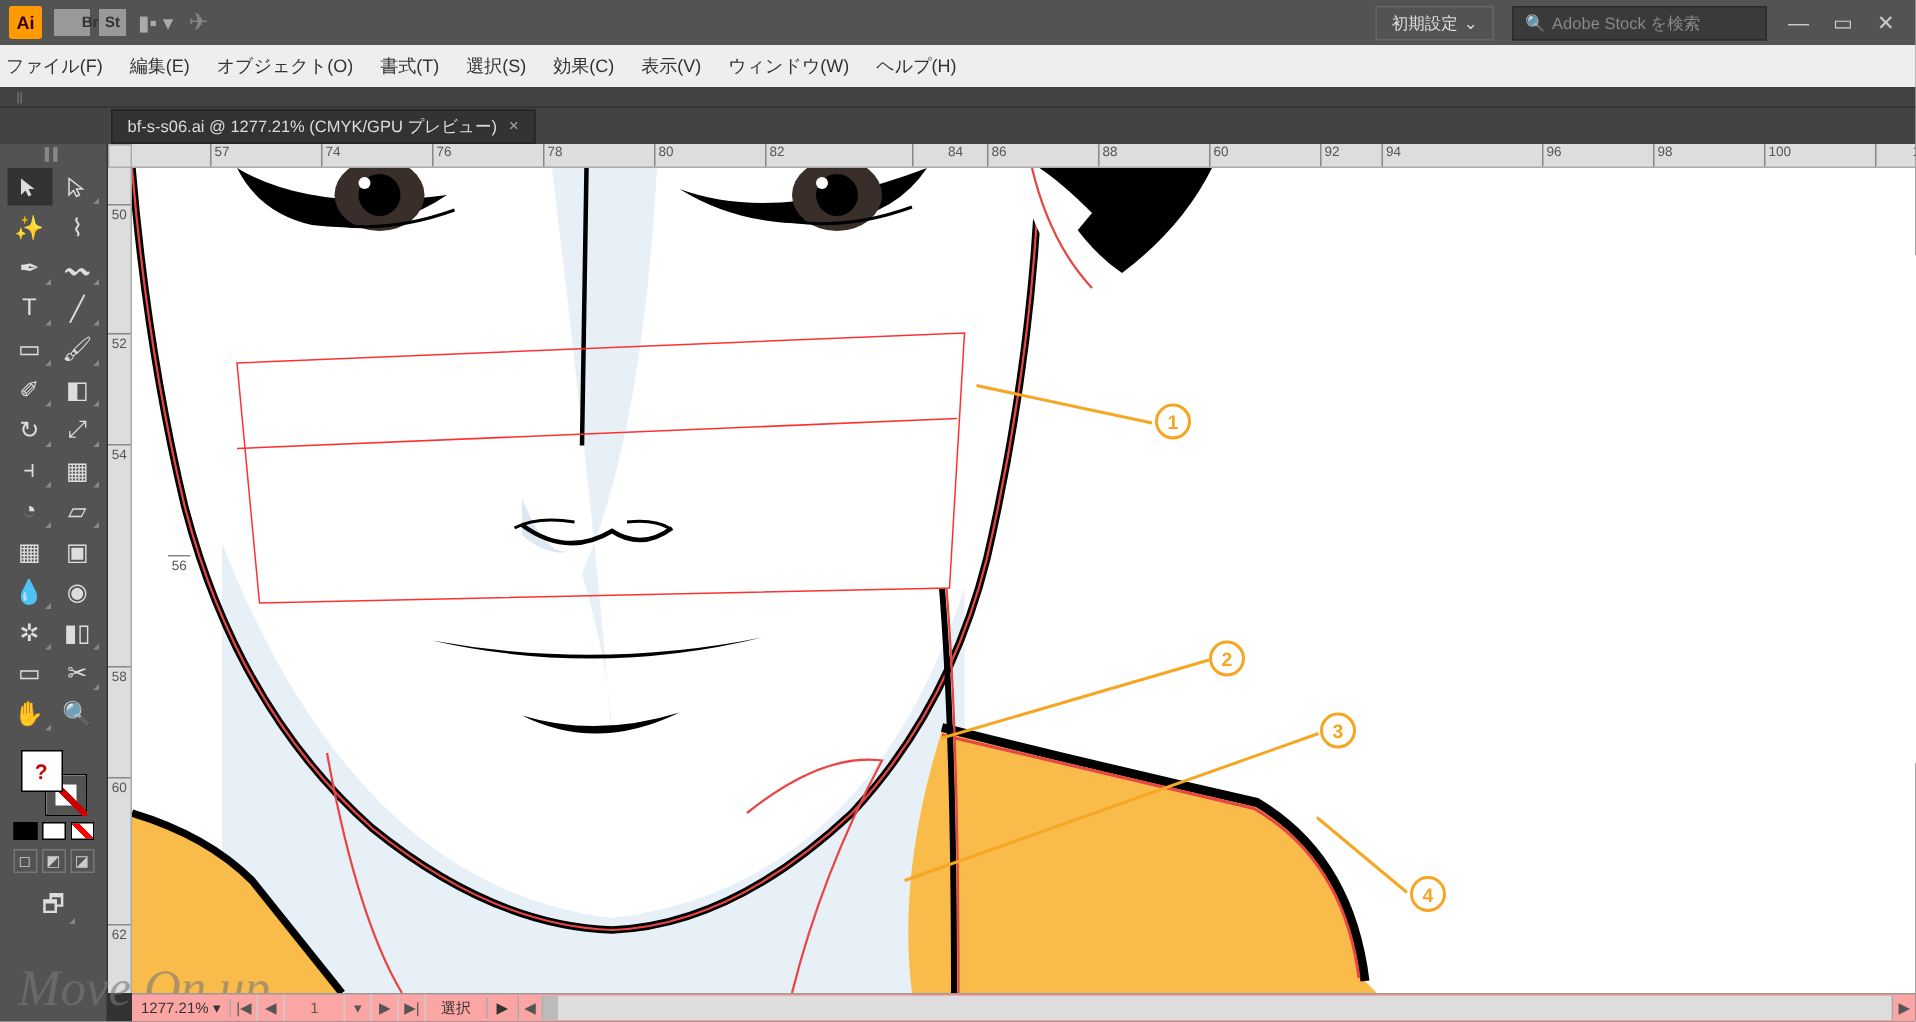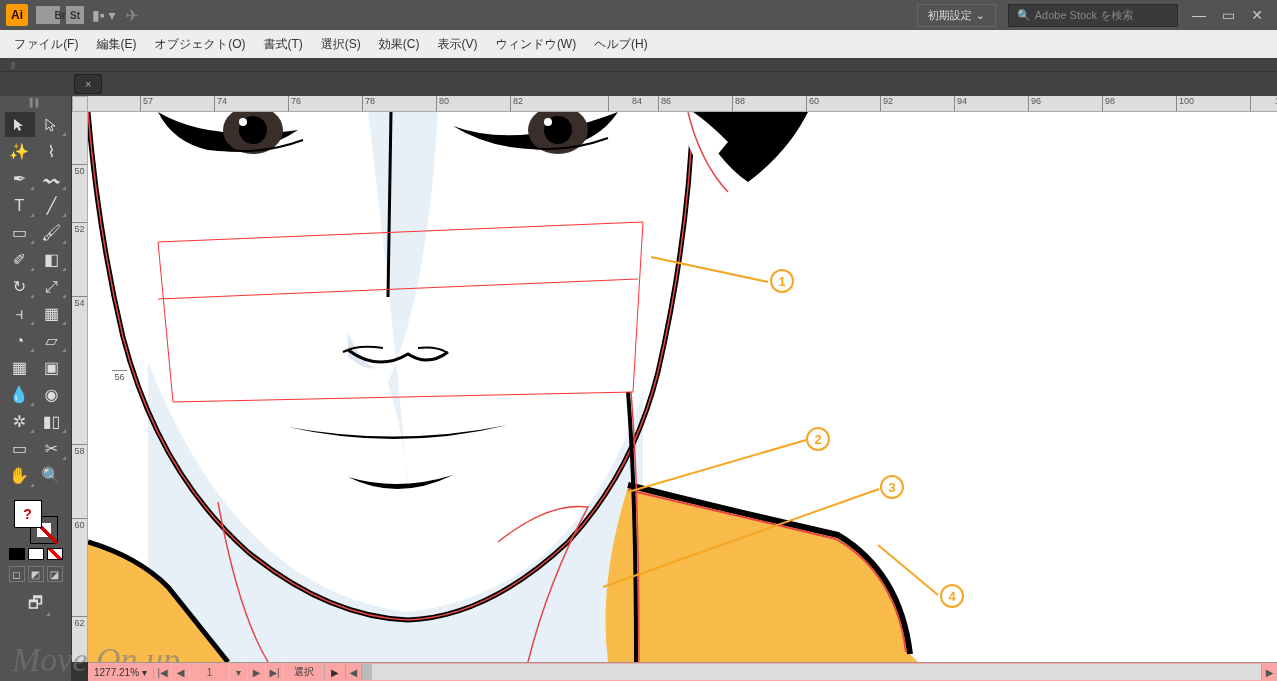--- a/index.html
+++ b/index.html
@@ -12,21 +12,21 @@
 .titlebar .stock { width: 18px; height: 18px; background: #999; color: #333; font-weight: bold; font-size: 10px; display: flex; align-items: center; justify-content: center; margin-right: 8px; }
 .titlebar .arrange { color: #aaa; margin-right: 10px; font-size: 14px; }
 .titlebar .gpu { color: #888; font-size: 16px; }
 .titlebar .spacer { flex: 1; }
 .titlebar .workspace { border: 1px solid #666; padding: 3px 10px; margin-right: 12px; font-size: 11px; display:flex; align-items:center; gap:4px;}
 .titlebar .search { background: #3a3a3a; border: 1px solid #2a2a2a; padding: 3px 8px; width: 170px; font-size: 11px; color: #888; display:flex; align-items:center; gap:4px;}
 .titlebar .win-controls { display: flex; gap: 16px; margin: 0 14px; color: #ccc; }
 .titlebar .win-controls span { font-size: 14px; }
 
 
-.menubar { height: 28px; background: #eee; display: flex; align-items: center; padding-left: 14px; gap: 18px; color: #333; font-size: 12px; }
+.menubar { height: 28px; background: #eee; display: flex; align-items: center; padding-left: 4px; gap: 18px; color: #333; font-size: 12px; }
 
 
 .controlbar { height: 14px; background: #424242; border-bottom:1px solid #333;}
 .controlbar .grip { width:26px; height:100%; display:flex; align-items:center; justify-content:center; font-size:8px; color:#888;}
 
 
 .tabbar { height: 24px; background: #434343; display: flex; align-items: center; }
 .tabbar .tab-offset { width: 74px; }
 .tabbar .tab { background: #333; border: 1px solid #222; padding: 3px 10px; display: flex; align-items: center; gap: 8px; font-size: 11px; }
 .tabbar .tab .close { color: #aaa; cursor: pointer; }
@@ -113,20 +113,21 @@
   <span>ヘルプ(H)</span>
 </div>
 
 <div class="controlbar">
   <div class="grip">||</div>
 </div>
 
 <div class="tabbar">
   <div class="tab-offset"></div>
   <div class="tab">
+    <span>bf-s-s06.ai @ 1277.21% (CMYK/GPU プレビュー)</span>
     <span class="close">×</span>
   </div>
 </div>
 
 <div class="main">
 
   <div class="toolbox">
     <div class="tab-strip">▌▌</div>
     <div class="tool-grid">
       <div class="tool active">
@@ -193,28 +194,28 @@
         <div class="tick" style="left: 126px;">74</div>
         <div class="tick" style="left: 200px;">76</div>
         <div class="tick" style="left: 274px;">78</div>
         <div class="tick" style="left: 348px;">80</div>
         <div class="tick" style="left: 422px;">82</div>
         <div class="tick" style="left: 520px; padding-left: 23px;">84</div>
         <div class="tick" style="left: 570px;">86</div>
         <div class="tick" style="left: 644px;">88</div>
         <div class="tick" style="left: 718px;">60</div>
         <div class="tick" style="left: 792px;">92</div>
-        <div class="tick" style="left: 866px;">94</div>
+        <div class="tick" style="left: 833px;">94</div>
         <div class="tick" style="left: 940px;">96</div>
         <div class="tick" style="left: 1014px;">98</div>
         <div class="tick" style="left: 1088px;">100</div>
         <div class="tick" style="left: 1162px; padding-left: 24px;">102</div>
       </div>
     <div class="ruler-v" id="rulerV">
-        <div class="tick" style="top: 52px;">50</div>
+        <div class="tick" style="top: 24px;">50</div>
         <div class="tick" style="top: 110px;">52</div>
         <div class="tick" style="top: 184px;">54</div>
         <div class="tick" style="top: 258px; margin-left: 40px;">56</div>
         <div class="tick" style="top: 332px;">58</div>
         <div class="tick" style="top: 406px;">60</div>
         <div class="tick" style="top: 480px; margin-top: 24px;">62</div>
       </div>
 
     <div class="canvas">
       <svg class="artwork" viewBox="0 0 1189 550">

